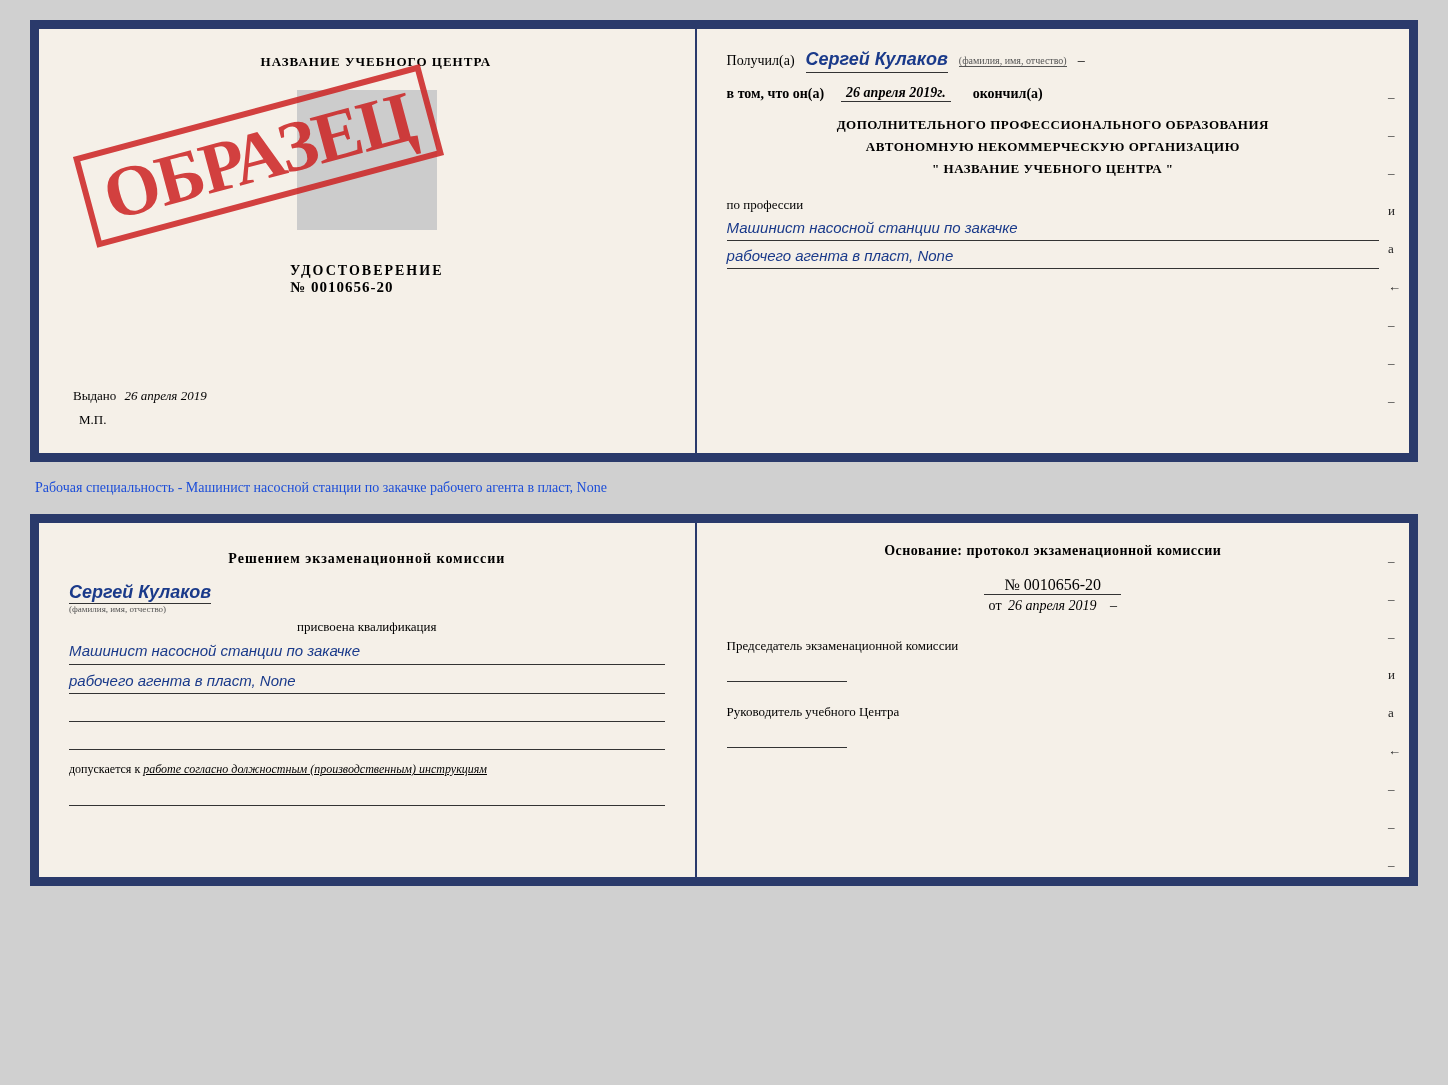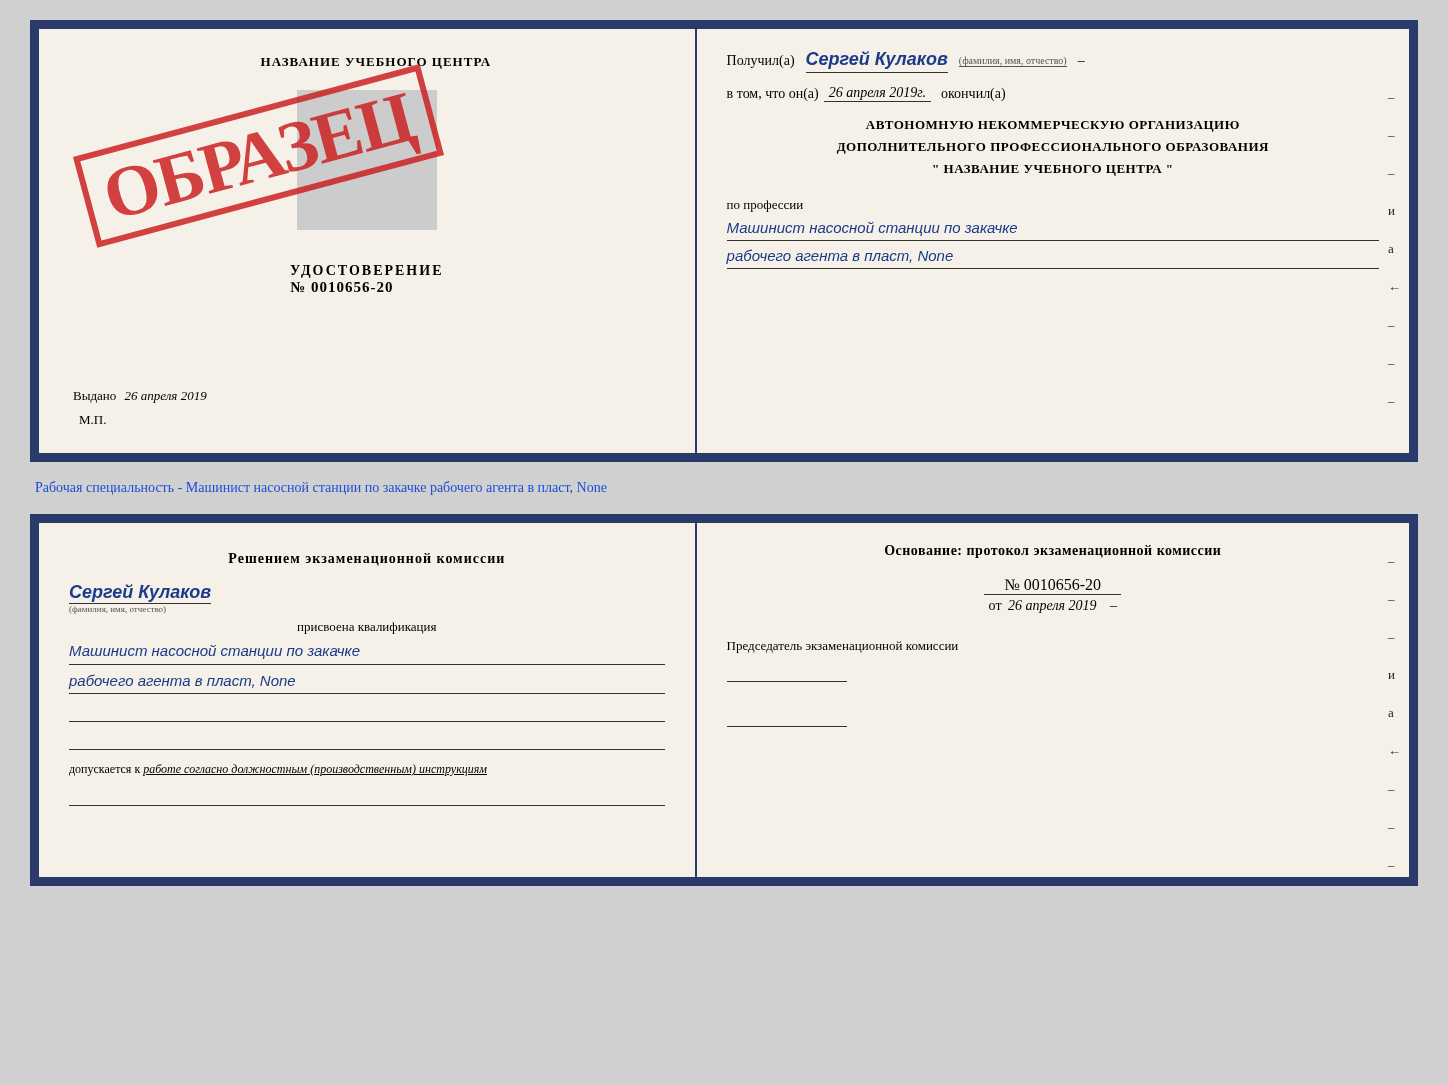--- a/index.html
+++ b/index.html
@@ -127,22 +127,23 @@
       border-bottom: 1px solid #333;
       padding-bottom: 2px;
       font-style: italic;
       font-weight: bold;
     }
 
     .date-row {
       font-size: 14px;
       display: flex;
       align-items: flex-end;
-      gap: 5px;
+      gap: 17px;
       flex-wrap: wrap;
+      font-weight: bold;
     }
 
     .date-value {
       font-style: italic;
       border-bottom: 1px solid #333;
       padding: 0 5px;
       font-size: 14px;
     }
 
     .org-block {
@@ -365,22 +366,22 @@
           <span style="font-size:14px;">–</span>
         </div>
 
         <div class="date-row">
           <span>в том, что он(а)</span>
           <span class="date-value">26 апреля 2019г.</span>
           <span style="margin-left:5px;">окончил(а)</span>
         </div>
 
         <div class="org-block">
+          <div>ДОПОЛНИТЕЛЬНОГО ПРОФЕССИОНАЛЬНОГО ОБРАЗОВАНИЯ</div>
           <div>АВТОНОМНУЮ НЕКОММЕРЧЕСКУЮ ОРГАНИЗАЦИЮ</div>
-          <div>ДОПОЛНИТЕЛЬНОГО ПРОФЕССИОНАЛЬНОГО ОБРАЗОВАНИЯ</div>
           <div>" НАЗВАНИЕ УЧЕБНОГО ЦЕНТРА "</div>
         </div>
 
         <div class="profession-block">
           <span>по профессии</span>
           <span class="profession-value">Машинист насосной станции по закачке</span>
           <span class="profession-value">рабочего агента в пласт, None</span>
         </div>
       </div>
 
@@ -441,20 +442,21 @@
             <span style="margin-left:10px;">–</span>
           </div>
         </div>
 
         <div class="predsedatel-block">
           <div>Председатель экзаменационной комиссии</div>
           <span class="sign-line"></span>
         </div>
 
         <div class="rukovoditel-block">
+          <div>Руководитель учебного Центра</div>
           <span class="sign-line"></span>
         </div>
 
         <div class="right-dashes" style="top:30px;">
           <span>–</span>
           <span>–</span>
           <span>–</span>
           <span>и</span>
           <span>а</span>
           <span>←</span>

